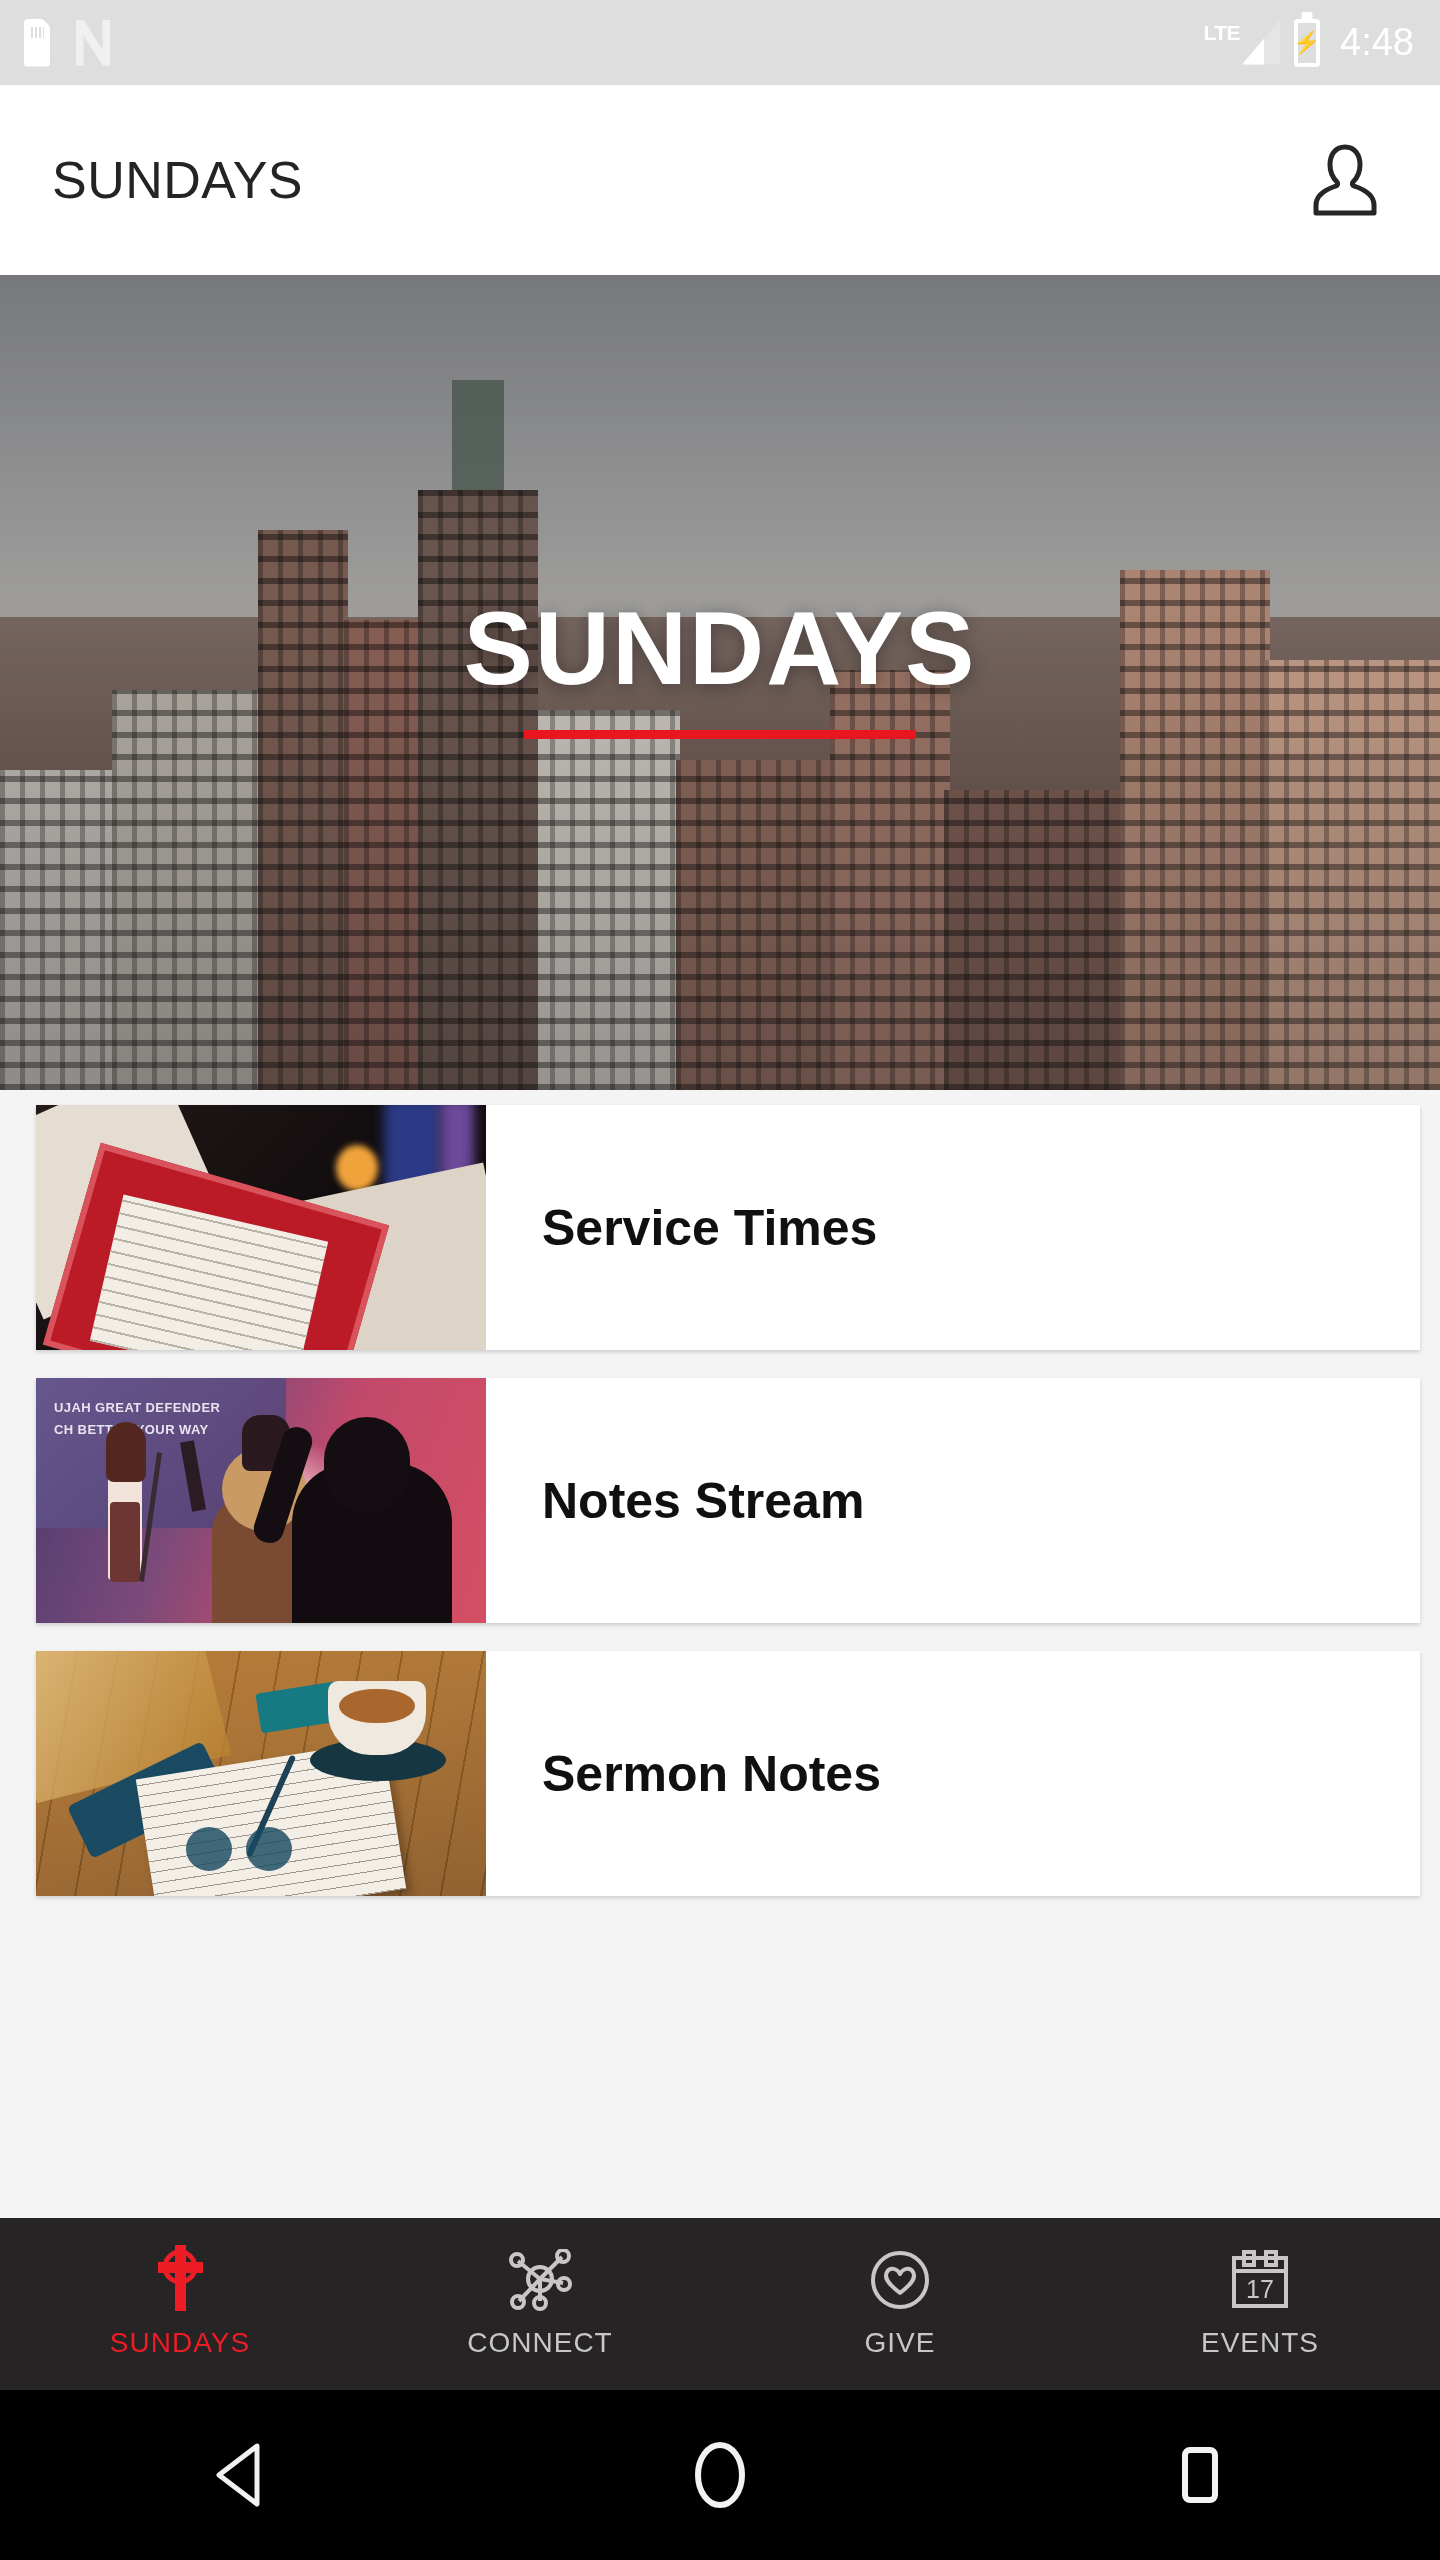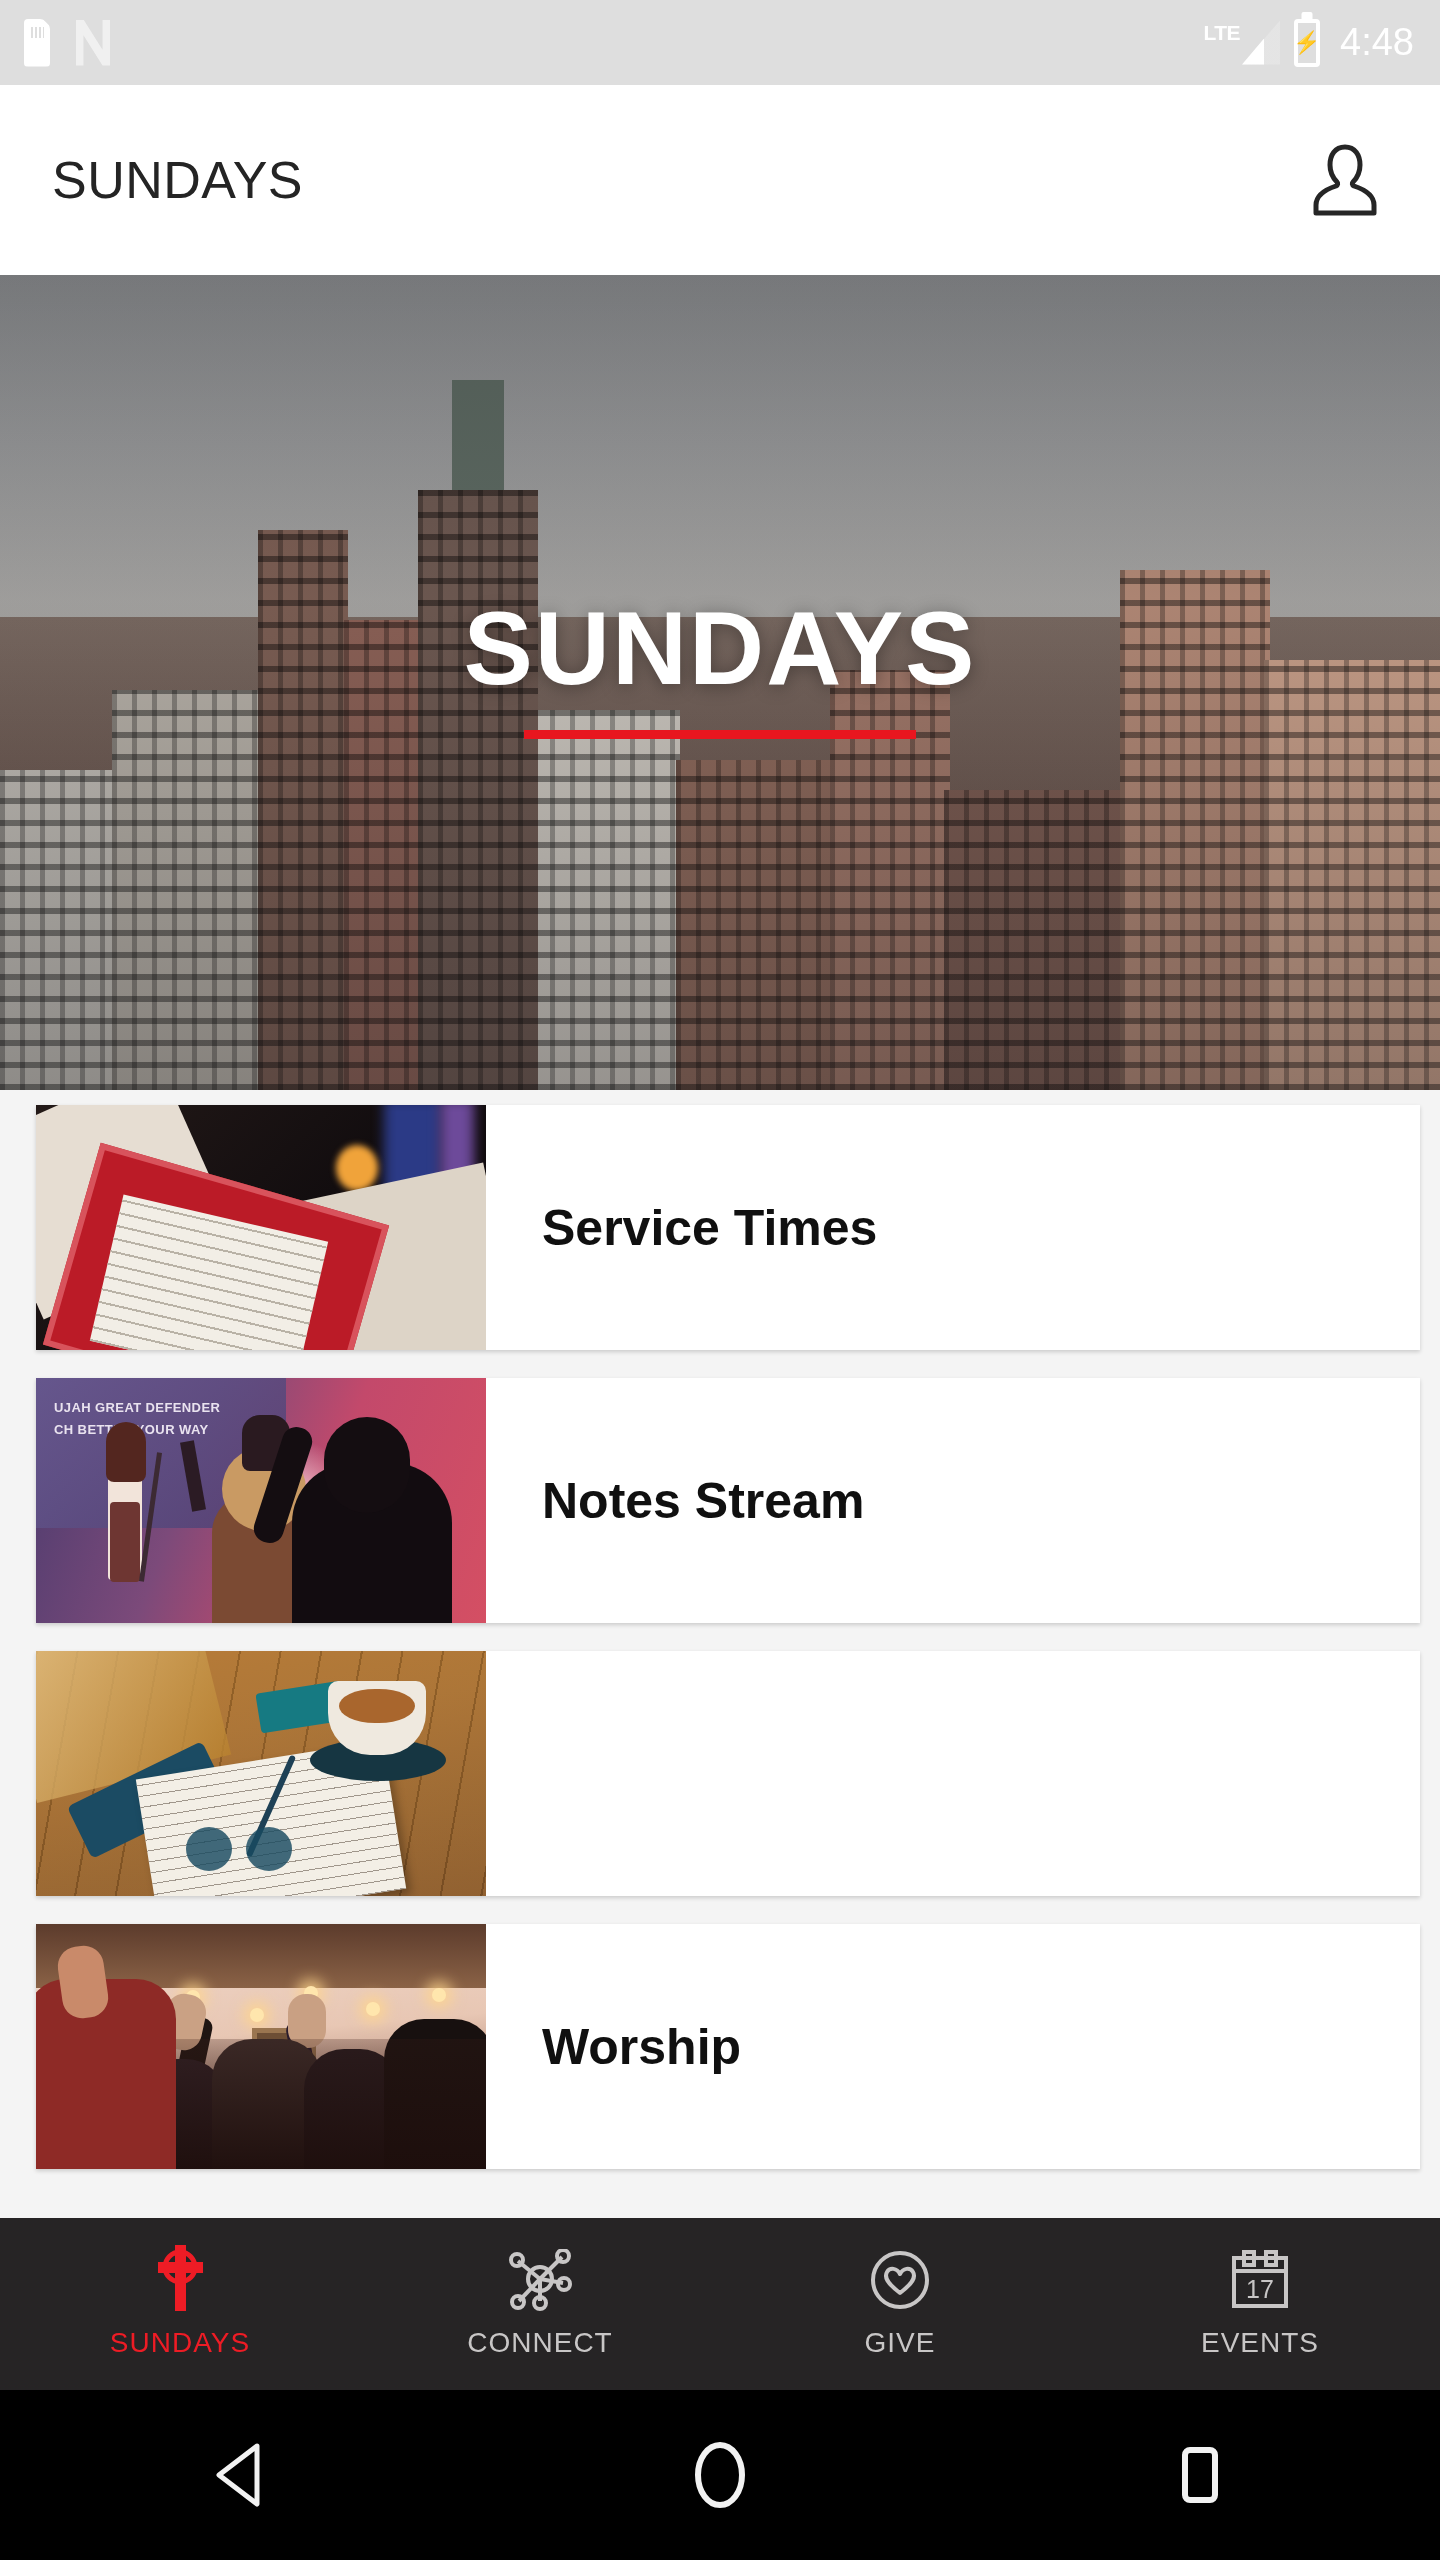--- a/index.html
+++ b/index.html
@@ -320,49 +320,25 @@
         <i class="phone"></i>
         <i class="book"></i>
         <i class="pen"></i>
         <i class="saucer"></i>
           <i class="cup"></i>
         <span class="glasses">
             <i class="lens l1"></i>
             <i class="lens l2"></i>
           </span>
       </div>
-    </div>
-
-    <div class="card">
-      <div class="card-thumb t4">
-        <i class="ceil"></i>
-        <i class="bulb" style="left:40px;  top:62px;"></i>
-        <i class="bulb" style="left:96px;  top:80px;"></i>
-        <i class="bulb" style="left:150px; top:66px;"></i>
-        <i class="bulb" style="left:214px; top:84px;"></i>
-        <i class="bulb" style="left:268px; top:62px;"></i>
-        <i class="bulb" style="left:330px; top:78px;"></i>
-        <i class="bulb" style="left:396px; top:64px;"></i>
-        <i class="frame"></i>
-        <i class="arm" style="left:140px; top:92px; width:26px; height:120px; background:#1f1512; transform:rotate(12deg);"></i>
-        <i class="arm" style="left:128px; top:70px; width:40px; height:56px; background:#caa184; border-radius:18px; transform:rotate(12deg);"></i>
-        <i class="arm" style="left:258px; top:96px; width:22px; height:110px; background:#2a1b2c; transform:rotate(-10deg);"></i>
-        <i class="arm" style="left:252px; top:70px; width:38px; height:54px; background:#c9a083; border-radius:18px;"></i>
-        <i class="p" style="left:100px; width:90px; height:110px; background:#2d2026;"></i>
-        <i class="p" style="left:176px; width:110px; height:130px; background:#3a2c2a;"></i>
-        <i class="p" style="left:268px; width:96px; height:120px; background:#241a1e;"></i>
-        <i class="p" style="left:348px; width:110px; height:150px; background:#17100f;"></i>
-        <i class="crowd"></i>
-        <i class="redjkt"></i>
-        <i class="redhand"></i>
-      </div>
       <div class="card-label">
-        <span>Worship</span>
-      </div>
-    </div>
+        <span>Sermon Notes</span>
+      </div>
+    </div>
+
   </div>
 
   <div class="tabbar">
 
 
     <div class="tab active">
       <span class="tico">
         <svg width="58" height="66" viewBox="0 0 58 66">
           <circle cx="29" cy="22" r="15" fill="none" stroke="#ee1c25" stroke-width="5"></circle>
           <rect x="24" y="0" width="11" height="66" fill="#ee1c25"></rect>

